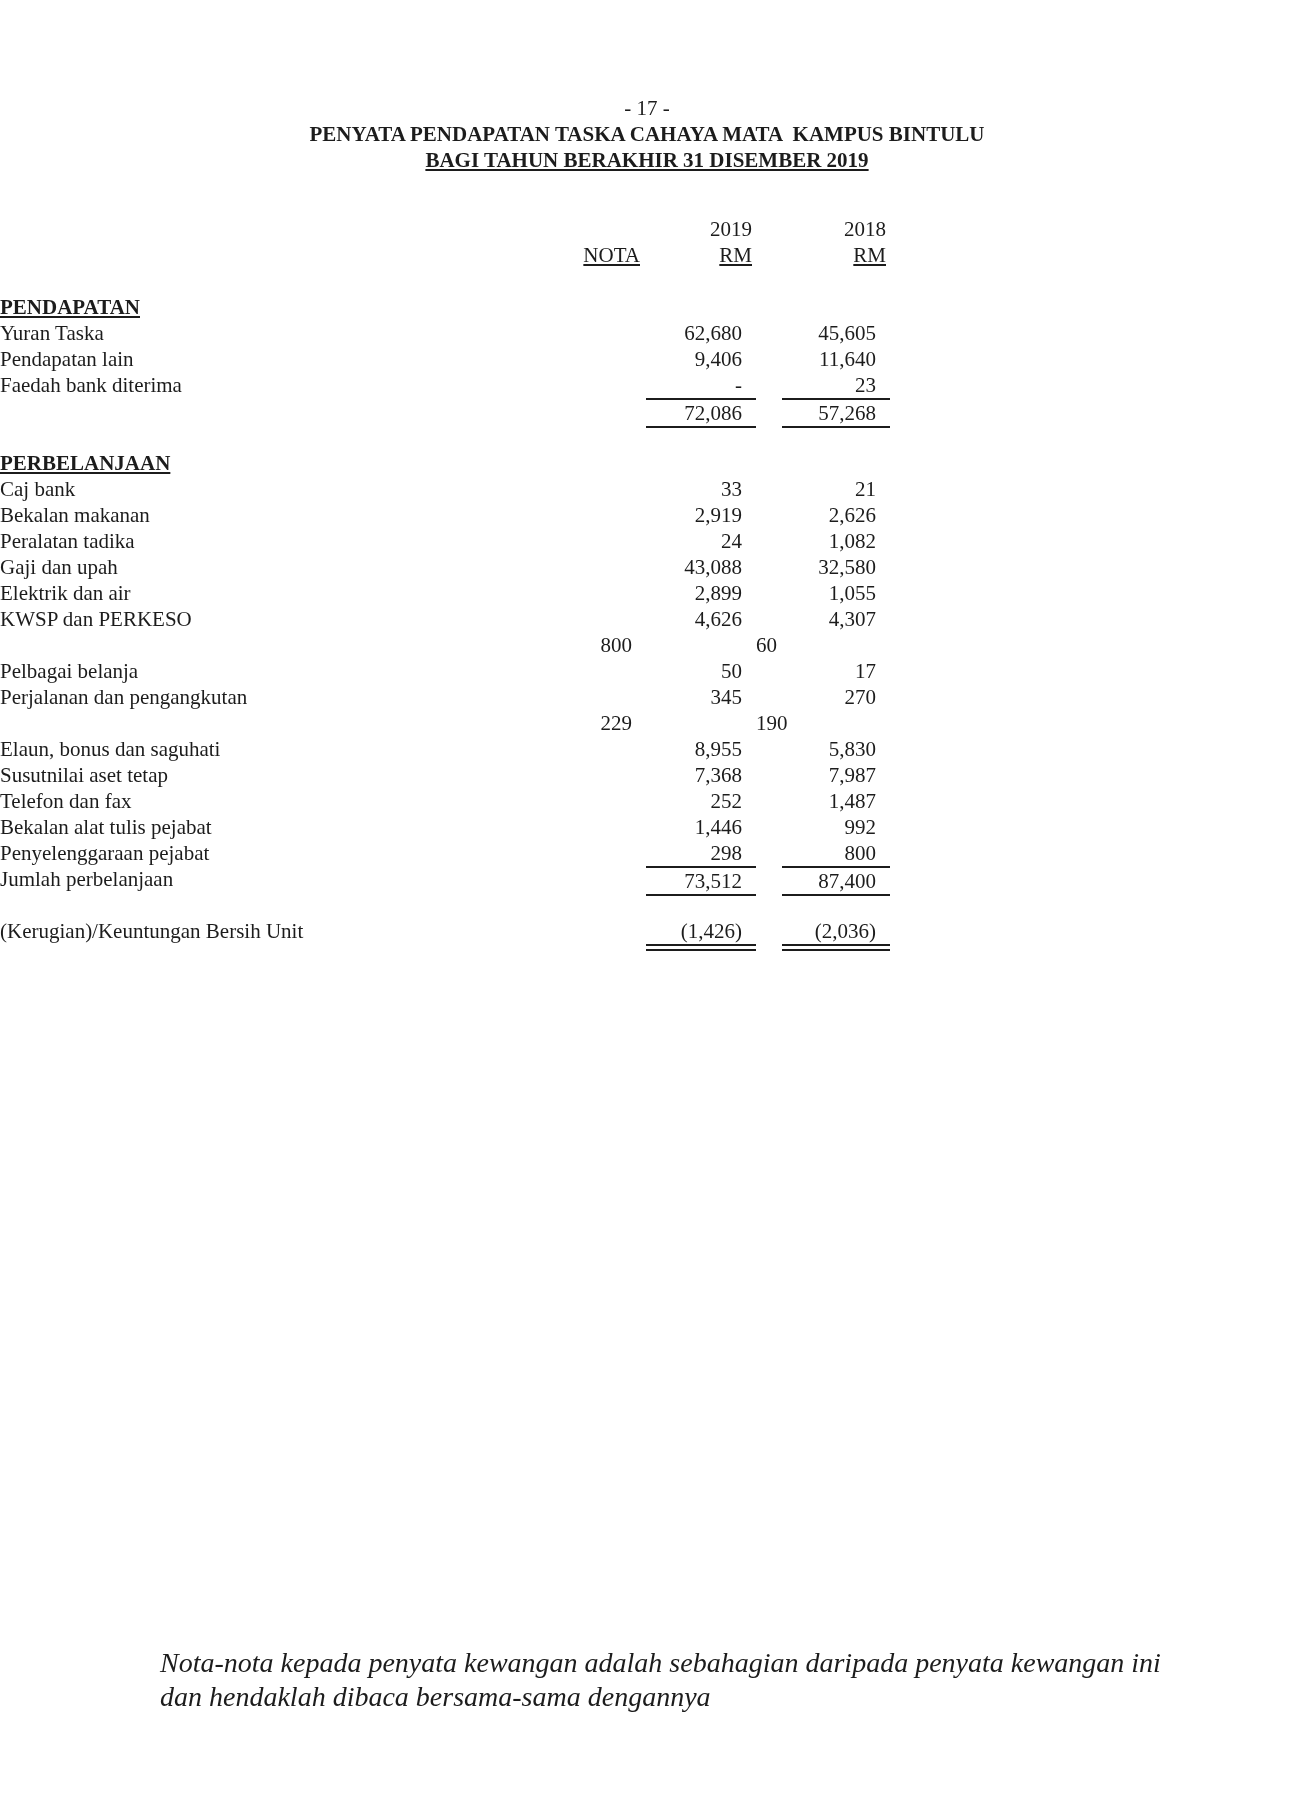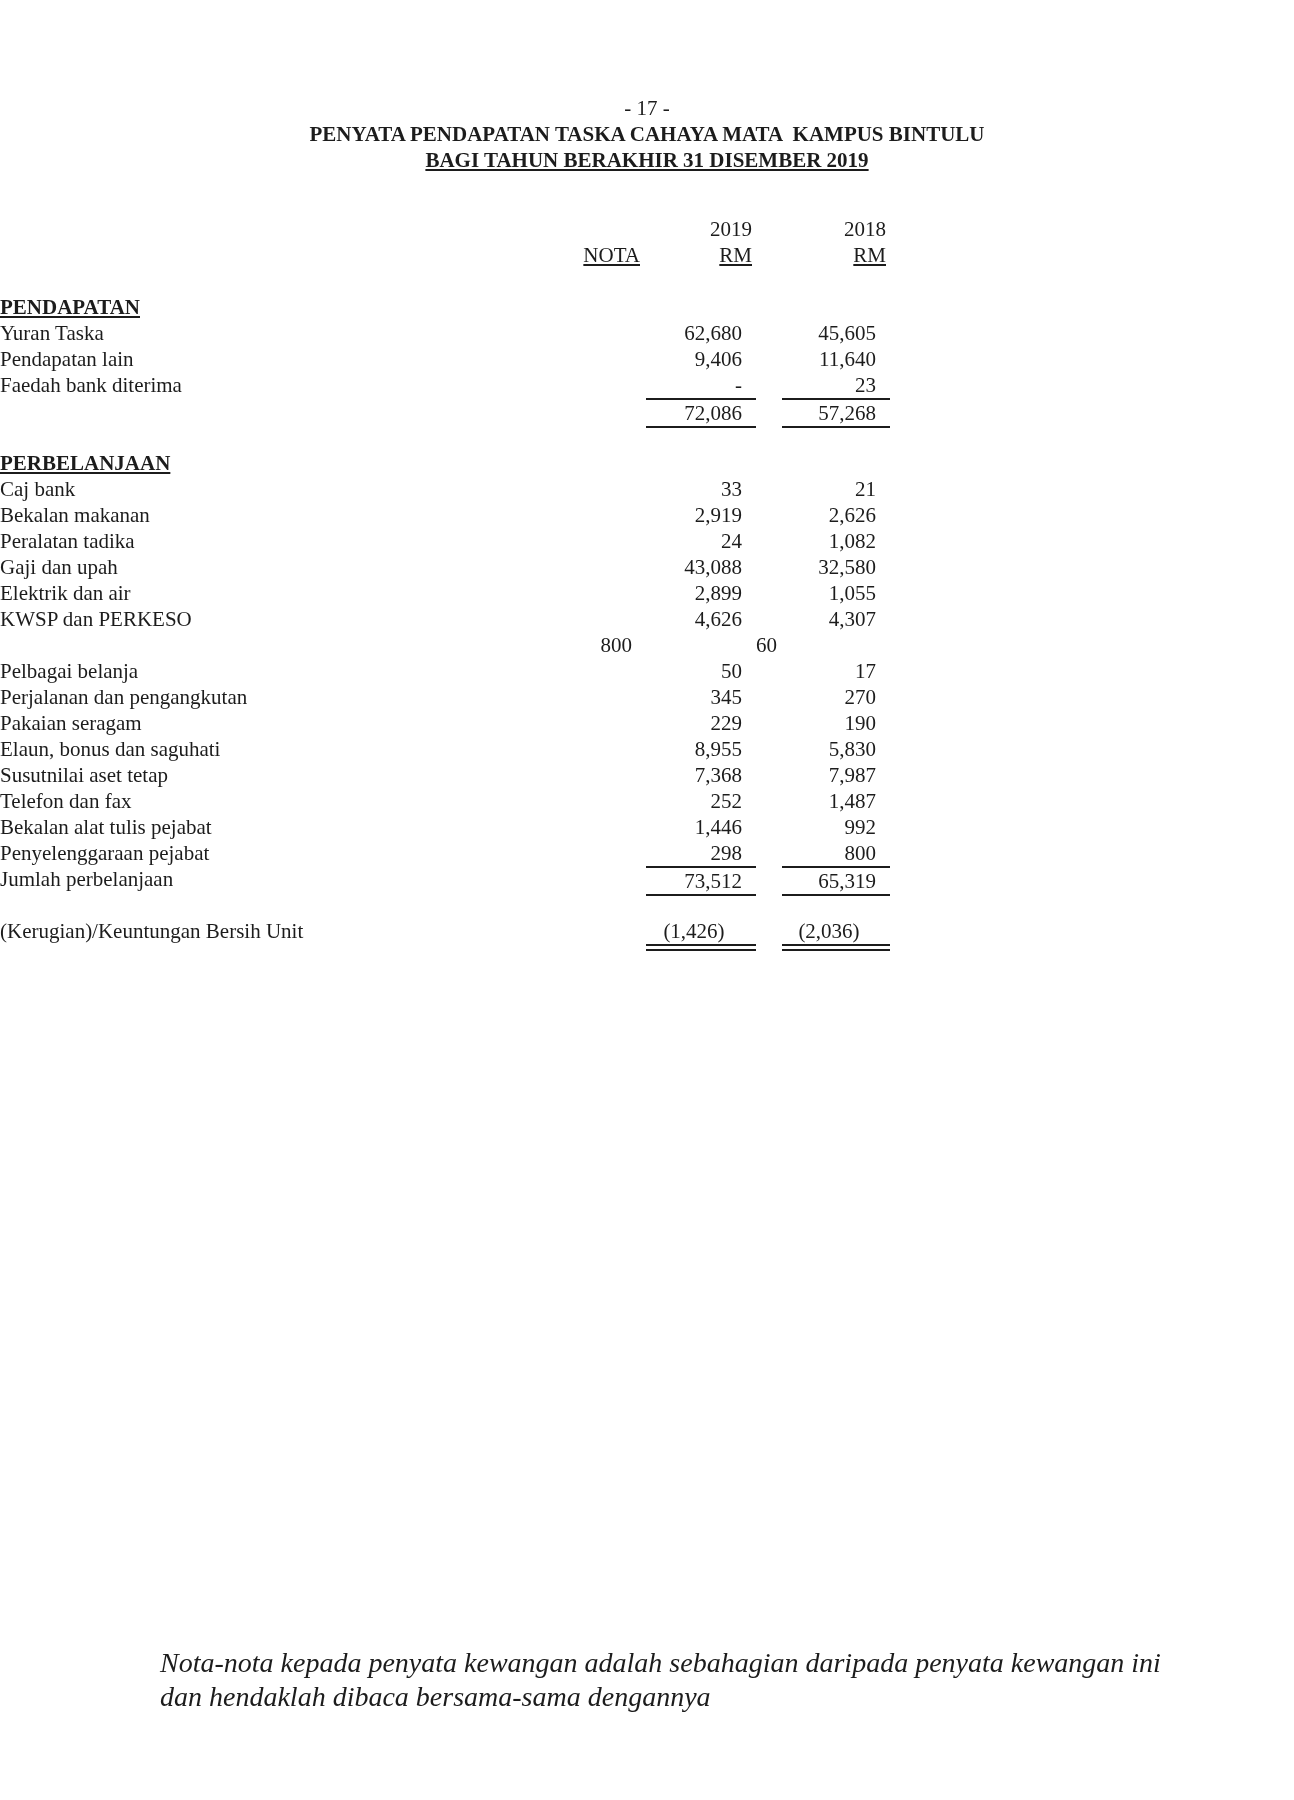--- a/index.html
+++ b/index.html
@@ -54,21 +54,20 @@
     font-weight: bold;
     text-decoration: underline;
   }
   .total-row .c-val {
     border-top: 2px solid #1c1c1c;
     border-bottom: 2px solid #1c1c1c;
   }
   .net-row { margin-top: 26px; }
   .net-row .c-val {
     border-bottom: 7px double #1c1c1c;
-    text-align: center;
   }
   .footer-note {
     margin-left: 160px;
     margin-top: 702px;
     font-style: italic;
     font-size: 28px;
     line-height: 34px;
   }
 </style>
 </head>
@@ -200,21 +199,20 @@
     <div class="c-val">17</div>
   </div>
   <div class="row">
     <div class="c-label">Perjalanan dan pengangkutan</div>
     <div class="c-nota"></div>
     <div class="c-val">345</div>
     <div class="c-gap"></div>
     <div class="c-val">270</div>
   </div>
   <div class="row">
-    <div class="c-label">Pakaian seragam</div>
     <div class="c-nota"></div>
     <div class="c-val">229</div>
     <div class="c-gap"></div>
     <div class="c-val">190</div>
   </div>
   <div class="row">
     <div class="c-label">Elaun, bonus dan saguhati</div>
     <div class="c-nota"></div>
     <div class="c-val">8,955</div>
     <div class="c-gap"></div>
@@ -247,21 +245,21 @@
     <div class="c-val">298</div>
     <div class="c-gap"></div>
     <div class="c-val">800</div>
   </div>
 
   <div class="row total-row">
     <div class="c-label">Jumlah perbelanjaan</div>
     <div class="c-nota"></div>
     <div class="c-val">73,512</div>
     <div class="c-gap"></div>
-    <div class="c-val">65,319</div>
+    <div class="c-val">87,400</div>
   </div>
 
   <div class="row net-row">
     <div class="c-label">(Kerugian)/Keuntungan Bersih Unit</div>
     <div class="c-nota"></div>
     <div class="c-val">(1,426)</div>
     <div class="c-gap"></div>
     <div class="c-val">(2,036)</div>
   </div>
 

